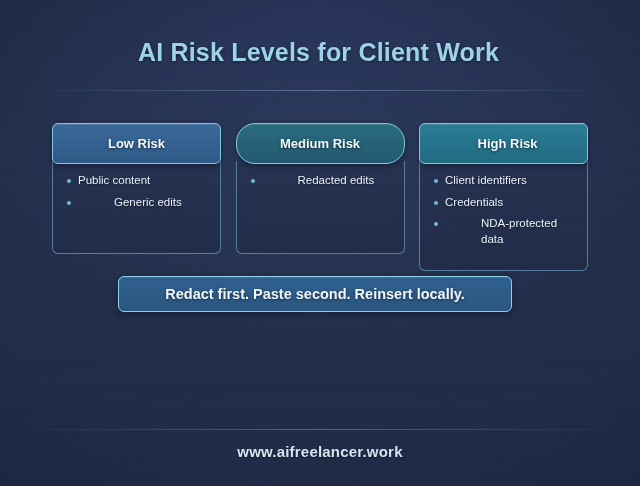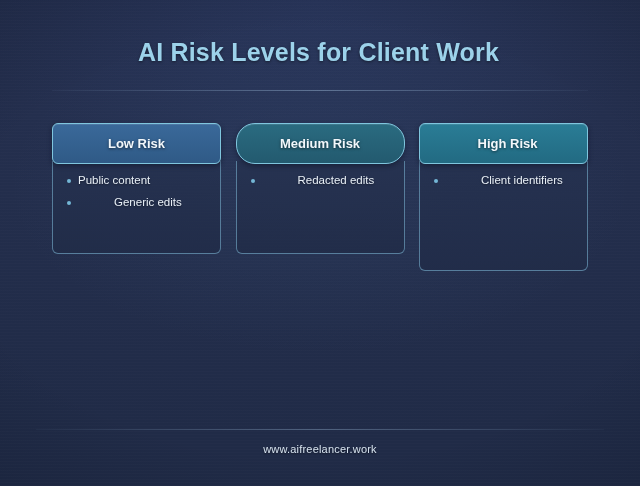--- a/index.html
+++ b/index.html
@@ -180,22 +180,22 @@
     z-index: 3;
   }
 
   .footer-text {
     position: absolute;
     top: 443px;
     left: 0;
     width: 640px;
     text-align: center;
     color: #d7e3ef;
-    font-size: 11px;
-    font-weight: normal;
+    font-size: 15px;
+    font-weight: bold;
     letter-spacing: 0.2px;
     text-shadow: 0 1px 2px rgba(0,0,0,0.45);
     z-index: 3;
   }
 </style>
 </head>
 <body>
 
 <div id="slide">
 
@@ -233,23 +233,32 @@
     </div>
 
     <div class="card high">
       <div class="card-header high">High Risk</div>
       <div class="card-body">
         <ul class="bullet-list">
           <li class="bullet-item">
             <span class="bullet-dot"></span>
             <span>Client identifiers</span>
           </li>
+          <li class="bullet-item">
+            <span class="bullet-dot"></span>
+            <span>Credentials</span>
+          </li>
+          <li class="bullet-item">
+            <span class="bullet-dot"></span>
+            <span>NDA-protected data</span>
+          </li>
         </ul>
       </div>
     </div>
 
   </div>
 
+  <div class="banner">Redact first. Paste second. Reinsert locally.</div>
 
   <div class="footer-rule"></div>
   <div class="footer-text">www.aifreelancer.work</div>
 
 </div>
 
 </body></html>

